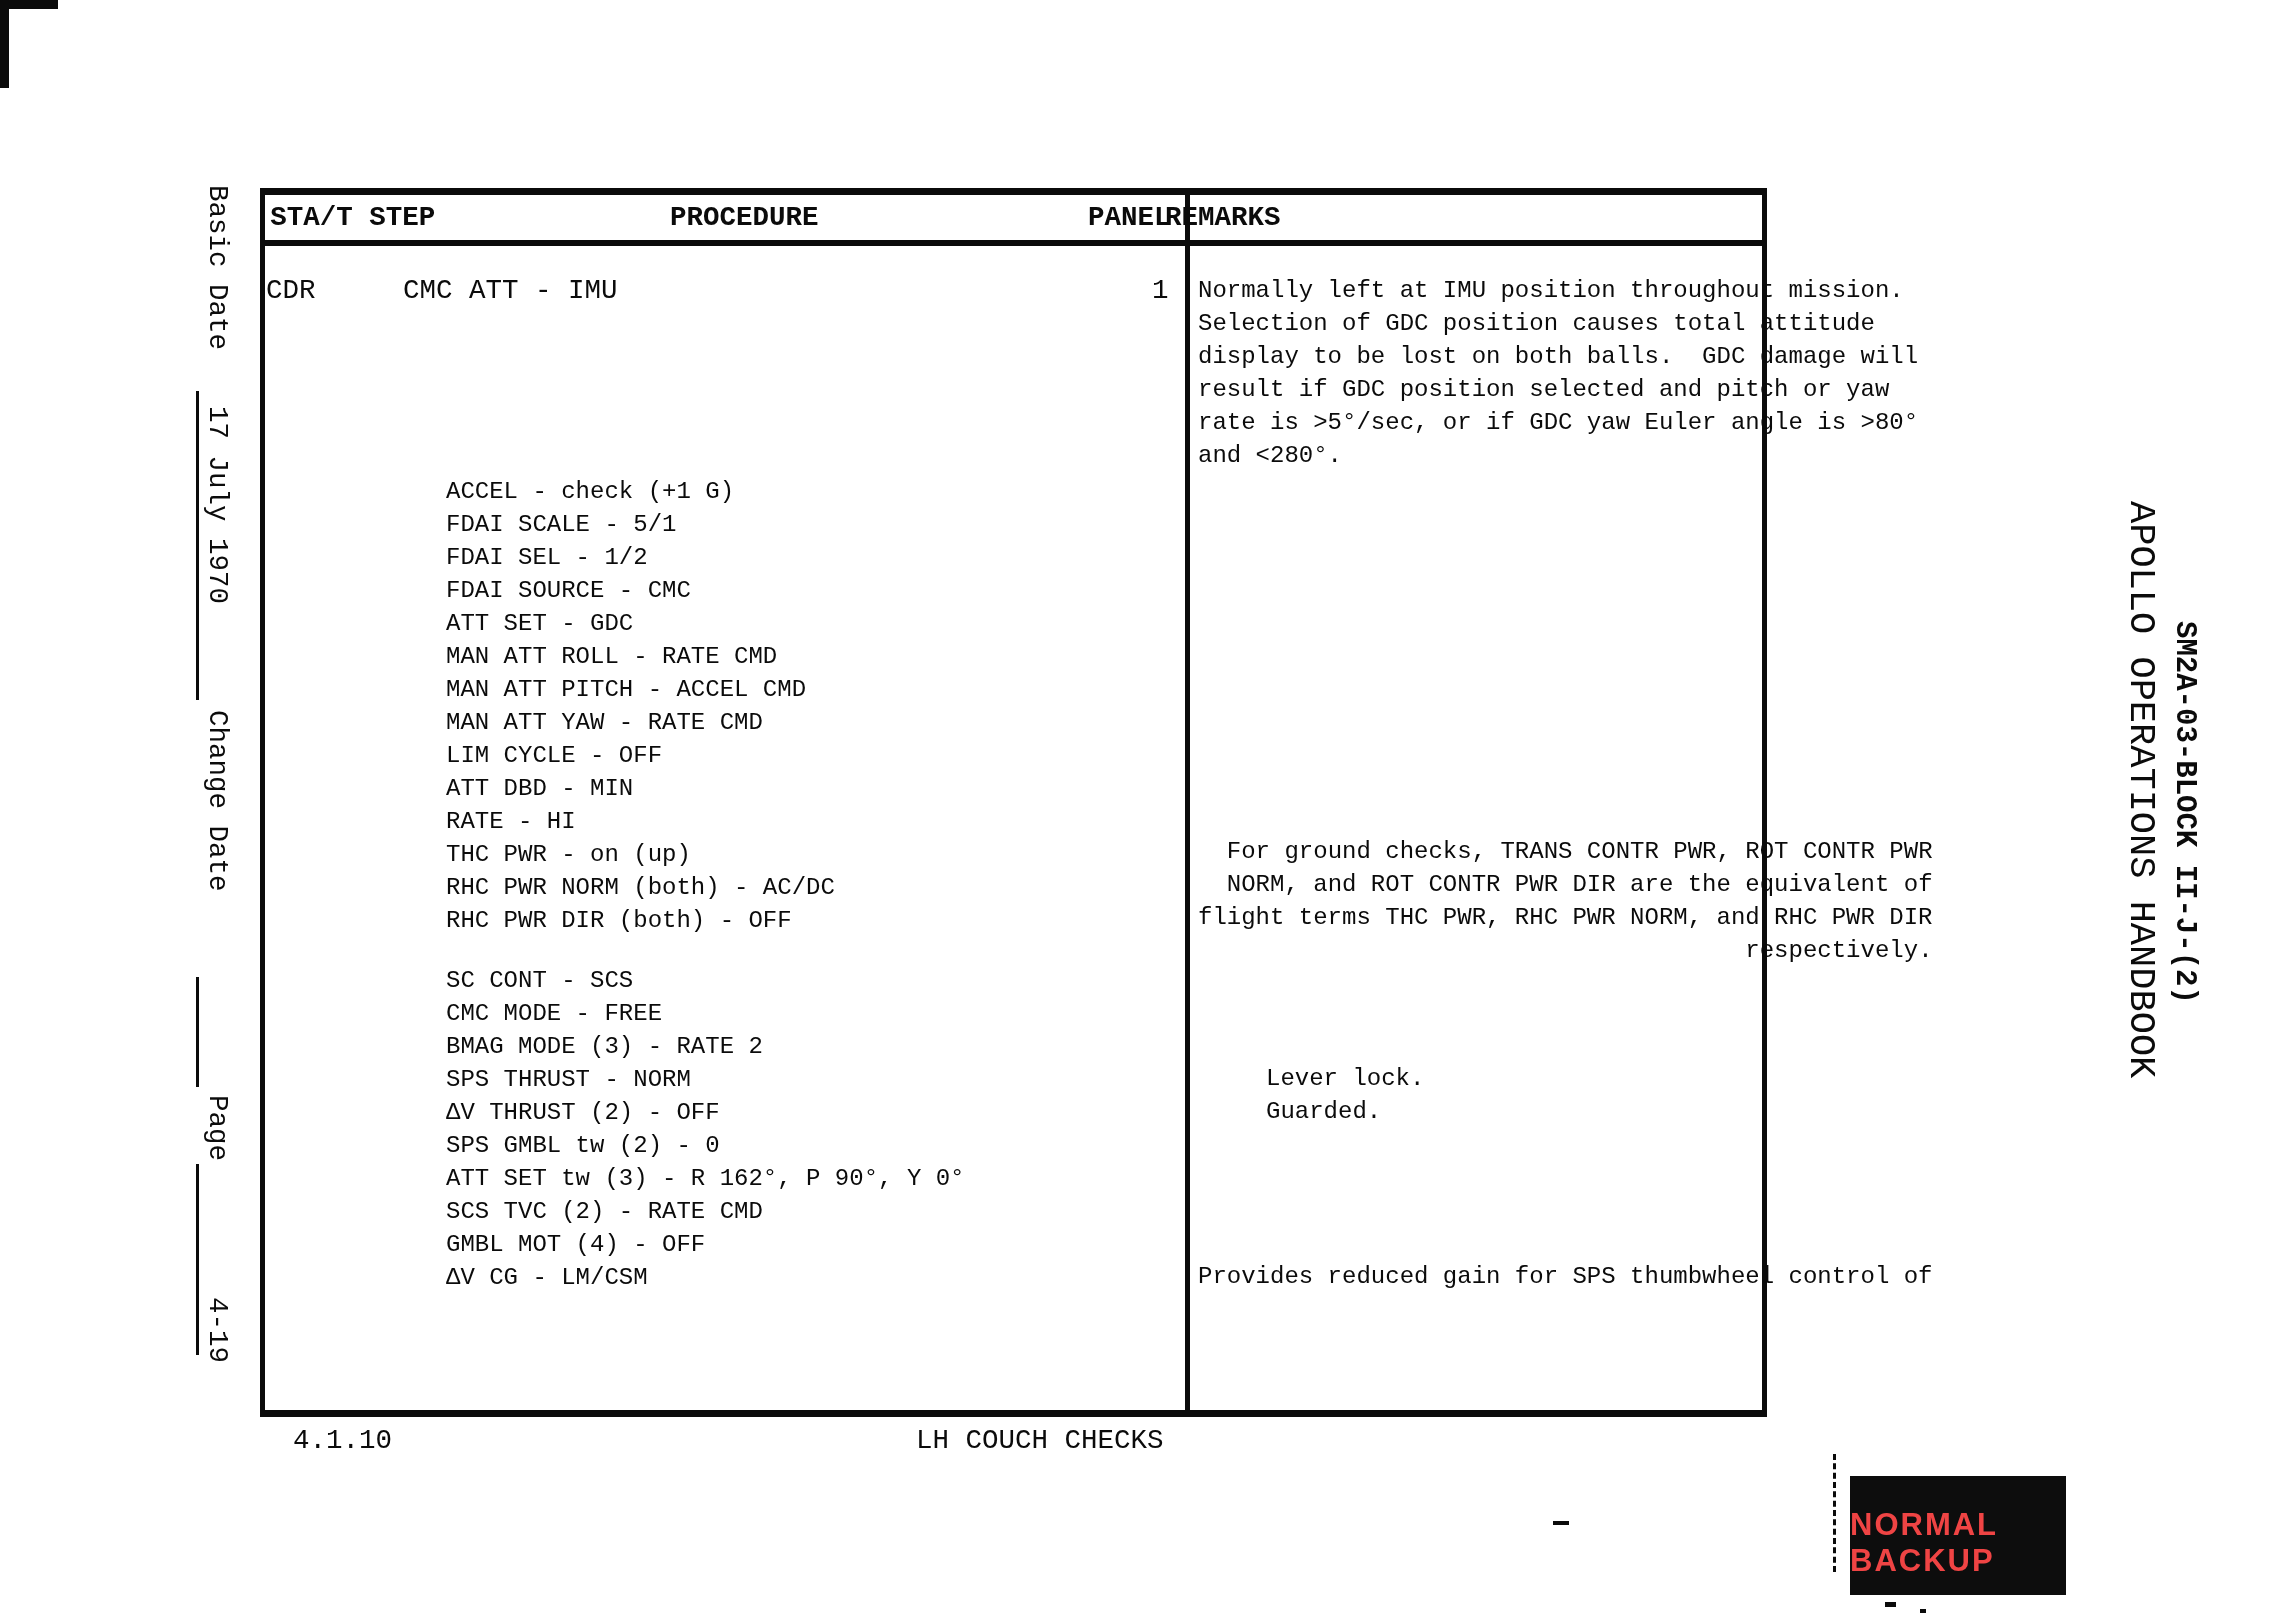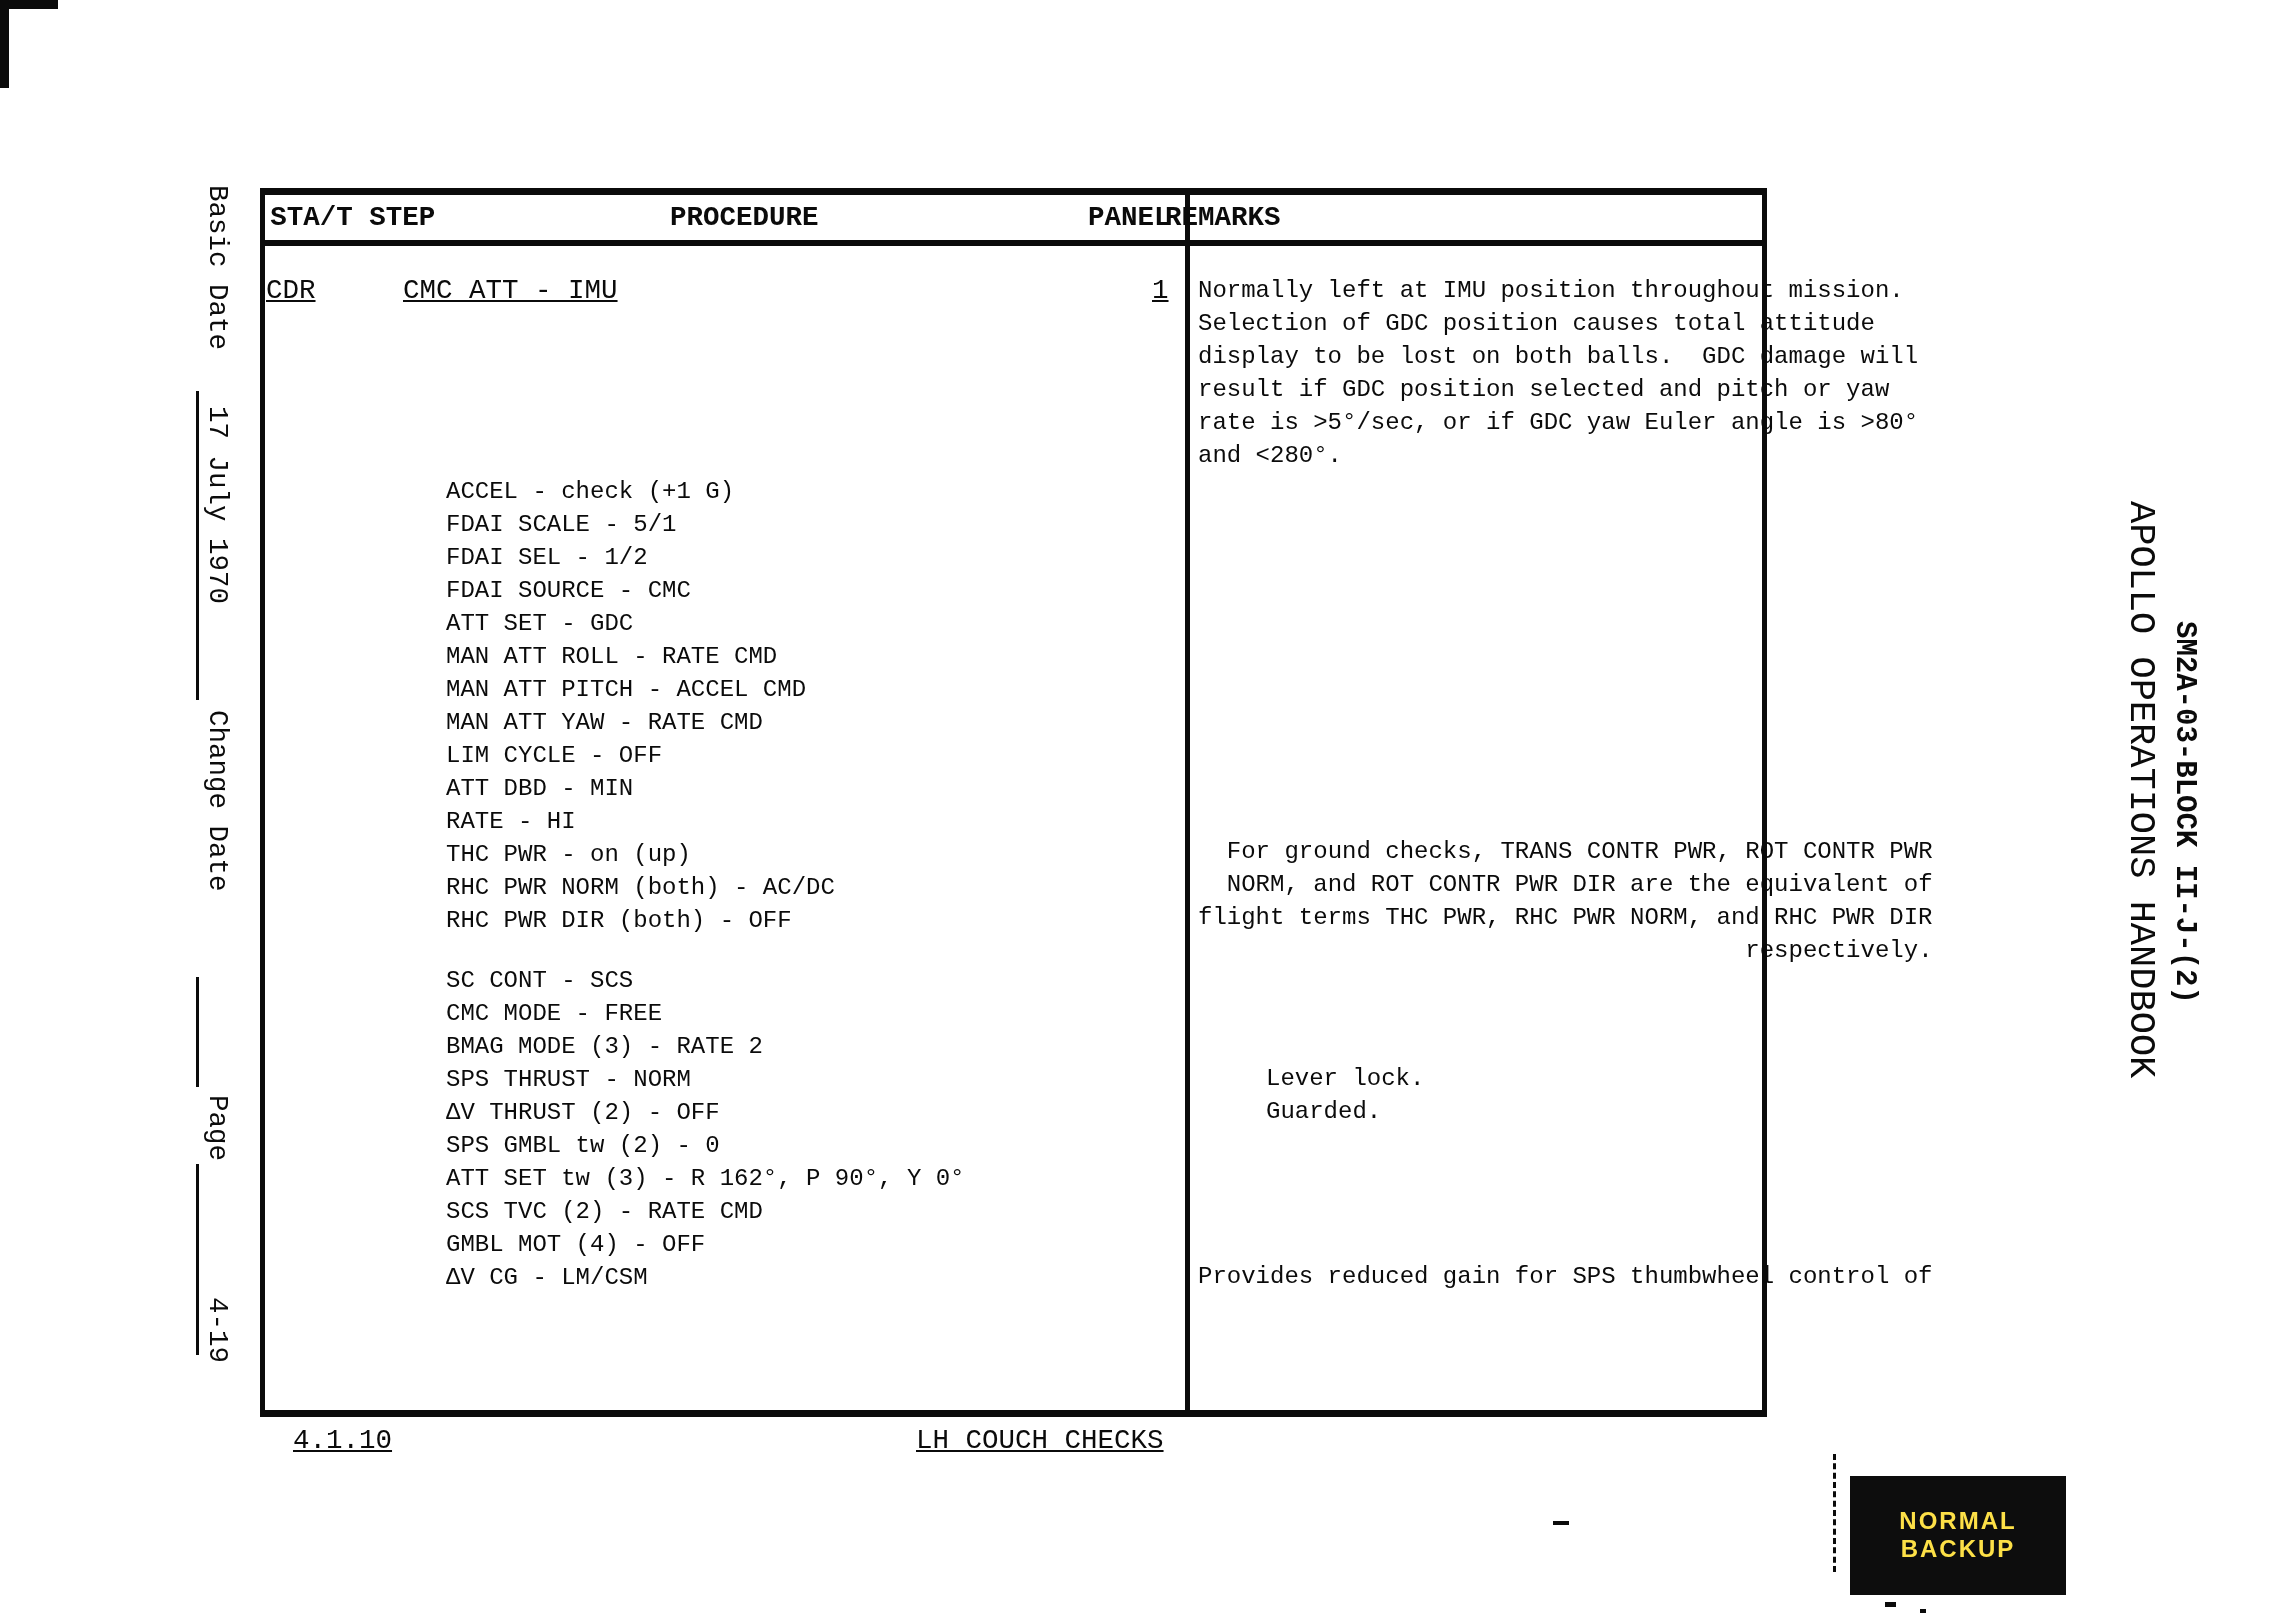--- a/index.html
+++ b/index.html
@@ -10,21 +10,20 @@
     background: #ffffff;
     font-family: "Liberation Mono", monospace;
     color: #0b0b0b;
     overflow: hidden;
   }
   .t {
     position: absolute;
     font-size: 27.5px;
     line-height: 33px;
     white-space: pre;
-    text-decoration: underline;
   }
   .tblock { position: absolute; font-size: 24px; }
   .tblock .line { line-height: 33px; white-space: pre; min-height: 33px; }
 
   
   .tframe {
     position: absolute;
     left: 260px; top: 188px;
     width: 1507px; height: 1229px;
     border-style: solid;
@@ -69,26 +68,25 @@
   
   .stamp {
     position: absolute;
     left: 1850px; top: 1476px;
     width: 216px; height: 119px;
     background: #0d0d0d;
   }
   .stamp-label {
     position: absolute;
     left: 0; right: 0; top: 31px;
-    text-align: center;
     font-family: "Liberation Sans", sans-serif;
-    font-size: 24px;
+    font-size: 31px;
     font-weight: bold;
     letter-spacing: 2px;
-    color: #fde047;
+    color: #ef4444;
   }
   .dashline {
     position: absolute;
     left: 1833px; top: 1454px;
     height: 118px; width: 0;
     border-left: 3.9px dashed #0b0b0b;
   }
   .speck { position: absolute; background: #0b0b0b; }
 </style>
 </head>

